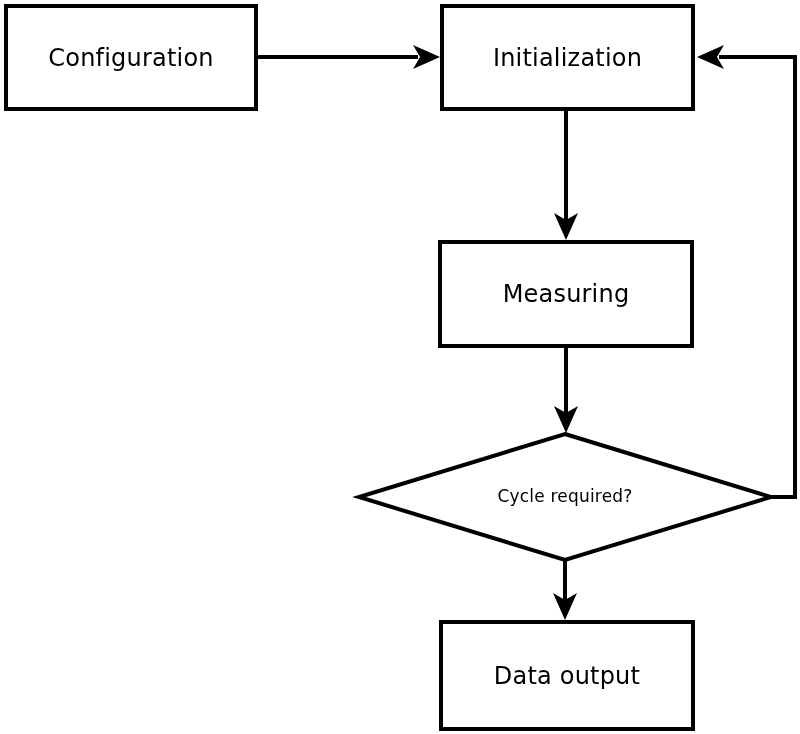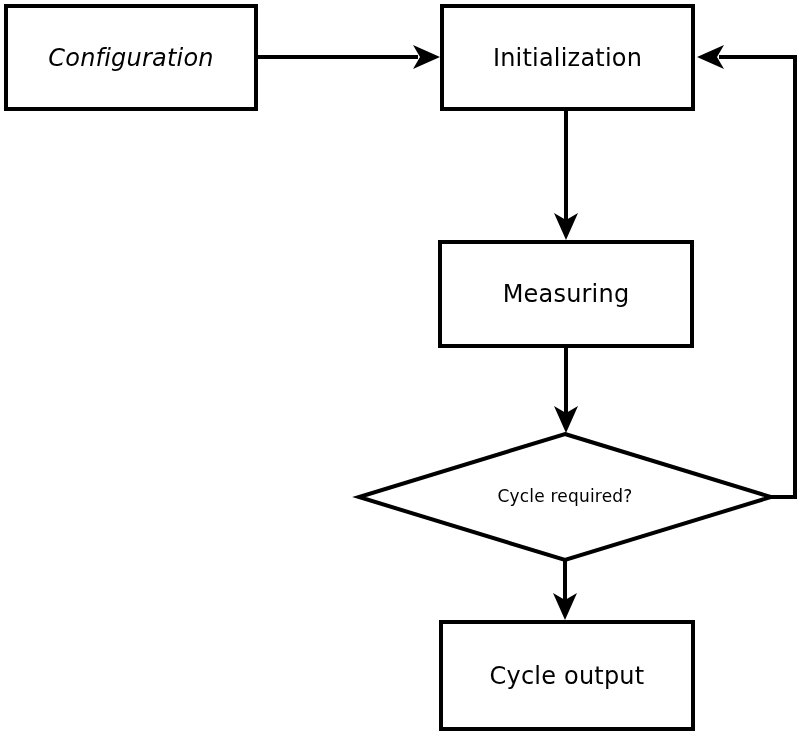--- a/index.html
+++ b/index.html
@@ -29,21 +29,21 @@
     border: 4px solid #000000;
     background: #ffffff;
     display: flex;
     align-items: center;
     justify-content: center;
     font-size: 24px;
     line-height: 1;
     text-align: center;
     letter-spacing: 0.2px;
   }
-  #node-configuration { left: 4px;   top: 4px;   width: 254px; height: 107px; font-style: italic; }
+  #node-configuration { left: 4px;   top: 4px;   width: 254px; height: 107px; }
   #node-initialization{ left: 440px; top: 4px;   width: 255px; height: 107px; }
   #node-measuring     { left: 438px; top: 240px; width: 256px; height: 108px; }
   #node-data-output   { left: 439px; top: 620px; width: 256px; height: 111px; }
   .diamond-label {
     position: absolute;
     left: 565px;
     top: 496px;
     transform: translate(-50%, -50%);
     font-size: 17px;
     line-height: 1;
@@ -109,16 +109,16 @@
     <span>Measuring</span>
   </div>
 
   <div class="node-rect" id="node-initialization">
     <span>Initialization</span>
   </div>
 
   <div class="diamond-label">Cycle required?</div>
 
   <div class="node-rect" id="node-data-output">
-    <span>Cycle output</span>
+    <span>Data output</span>
   </div>
 
 </div>
 
 </body></html>

